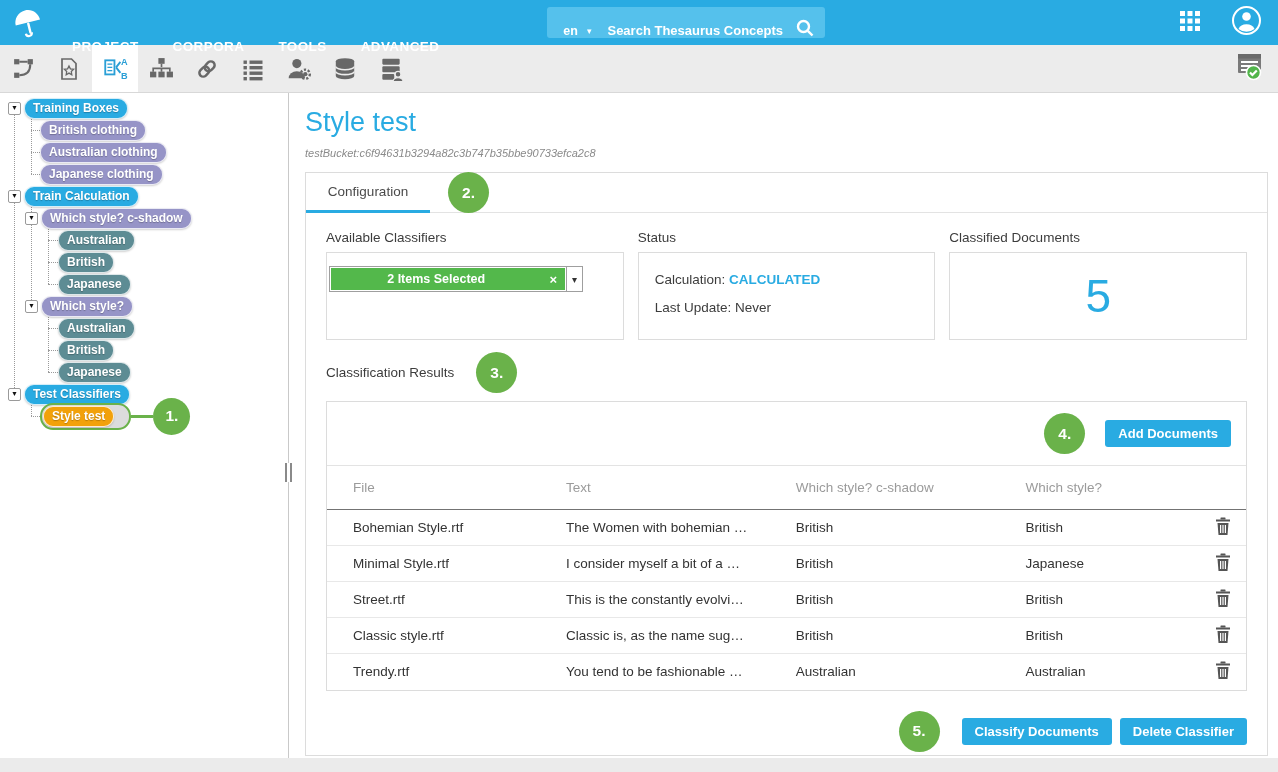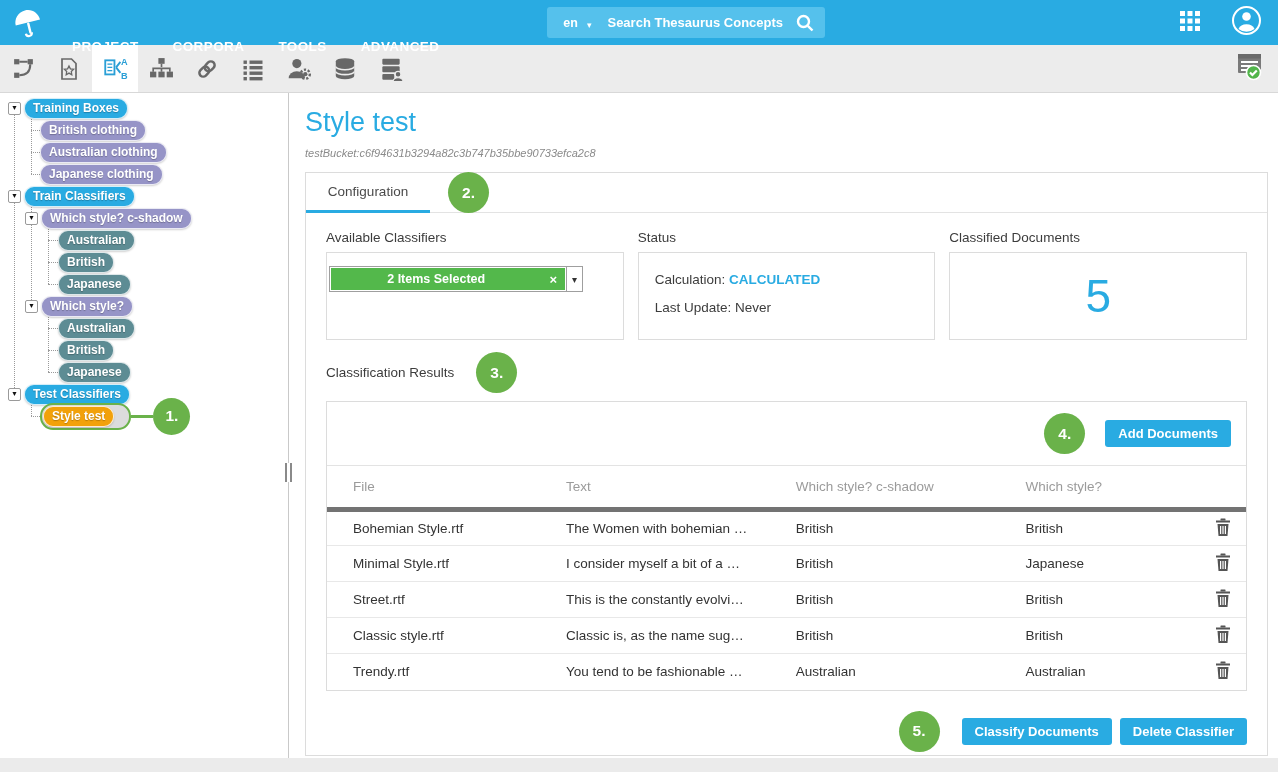--- a/index.html
+++ b/index.html
@@ -5,21 +5,21 @@
   * { margin:0; padding:0; box-sizing:border-box; }
   html,body { width:1278px; height:772px; overflow:hidden; background:#fff;
     font-family:"Liberation Sans", sans-serif; }
 
   
   .topbar { height:45px; background:#29abe2; display:flex; align-items:center; }
   .logo { margin-left:10px; width:36px; height:36px; display:flex; align-items:center; justify-content:center; }
   .nav { margin-left:26px; display:flex; gap:34px; }
   .nav-item { color:#fff; font-weight:bold; font-size:13.5px; letter-spacing:.4px; cursor:pointer;margin-top:47px; }
   .searchbox { margin-left:108px; width:278px; height:31px; background:#55c1ec; border-radius:3px;
-    display:flex; align-items:center; padding:0 10px; }
+    display:flex; align-items:flex-end; padding:0 10px; }
   .lang { color:#fff; font-weight:bold; font-size:12.5px; margin-left:6px; }
   .lang-caret::before { content:"▾"; color:#fff; font-size:9px; margin-left:9px; }
   .search-ph { flex:1; color:#fff; font-weight:bold; font-size:13px; margin-left:16px; white-space:nowrap; }
   .topbar .spacer { flex:1; }
   .grid-icon { margin-right:30px; cursor:pointer; }
   .avatar { margin-right:16px; cursor:pointer; }
 
   
   .toolbar { height:48px; background:#ececec; border-bottom:1px solid #d8d8d8; display:flex; align-items:stretch; }
   .tool { width:46px; display:flex; align-items:center; justify-content:center; color:#686868; cursor:pointer; }
@@ -96,21 +96,21 @@
 
   .results-row { margin-top:12px; display:flex; align-items:center; gap:22px; }
   .results-label { font-size:13.5px; color:#3c3c3c; }
 
   .table-card { margin-top:8px; border:1px solid #dcdcdc; }
   .table-toolbar { height:63px; display:flex; align-items:center; justify-content:flex-end; padding-right:15px; gap:20px; }
   .btn { background:#29abe2; color:#fff; font-weight:bold; font-size:13px; border:none; padding:0 13px;
     height:27px; border-radius:3px; cursor:pointer; font-family:"Liberation Sans",sans-serif; }
   table { width:100%; border-collapse:collapse; font-size:13.5px; table-layout:fixed; }
   th { text-align:left; color:#9b9b9b; font-weight:normal; height:44px;
-    border-top:1px solid #e3e3e3; border-bottom:5px solid #737373; }
+    border-top:1px solid #e3e3e3; border-bottom:1px solid #737373; }
   td { height:36px; border-bottom:1px solid #e8e8e8; color:#333; }
   th:first-child, td:first-child { padding-left:26px; }
   tr:last-child td { border-bottom:none; }
   .c-file{width:26%;} .c-text{width:25%;} .c-cs{width:25%;} .c-ws{width:19%;} .c-del{width:5%;}
   .del-cell { text-align:center; }
   .trash { cursor:pointer; display:inline-block; }
 
   .footer-row { margin-top:20px; display:flex; justify-content:flex-end; align-items:center; gap:22px; }
   .footer-btns { display:flex; gap:8px; }
 
@@ -284,21 +284,21 @@
     <div class="trow">
       <span class="stub s1"></span>
       <span class="pill p-purple">Australian clothing</span>
     </div>
     <div class="trow">
       <span class="stub s1"></span>
       <span class="pill p-purple">Japanese clothing</span>
     </div>
     <div class="trow">
       <span class="arrow ml0"></span>
-      <span class="pill p-blue">Train Classifiers</span>
+      <span class="pill p-blue">Train Calculation</span>
     </div>
     <div class="trow">
       <span class="arrow ml1"></span>
       <span class="pill p-purple">Which style? c-shadow</span>
     </div>
     <div class="trow">
       <span class="stub s2"></span>
       <span class="pill p-slate">Australian</span>
     </div>
     <div class="trow">

